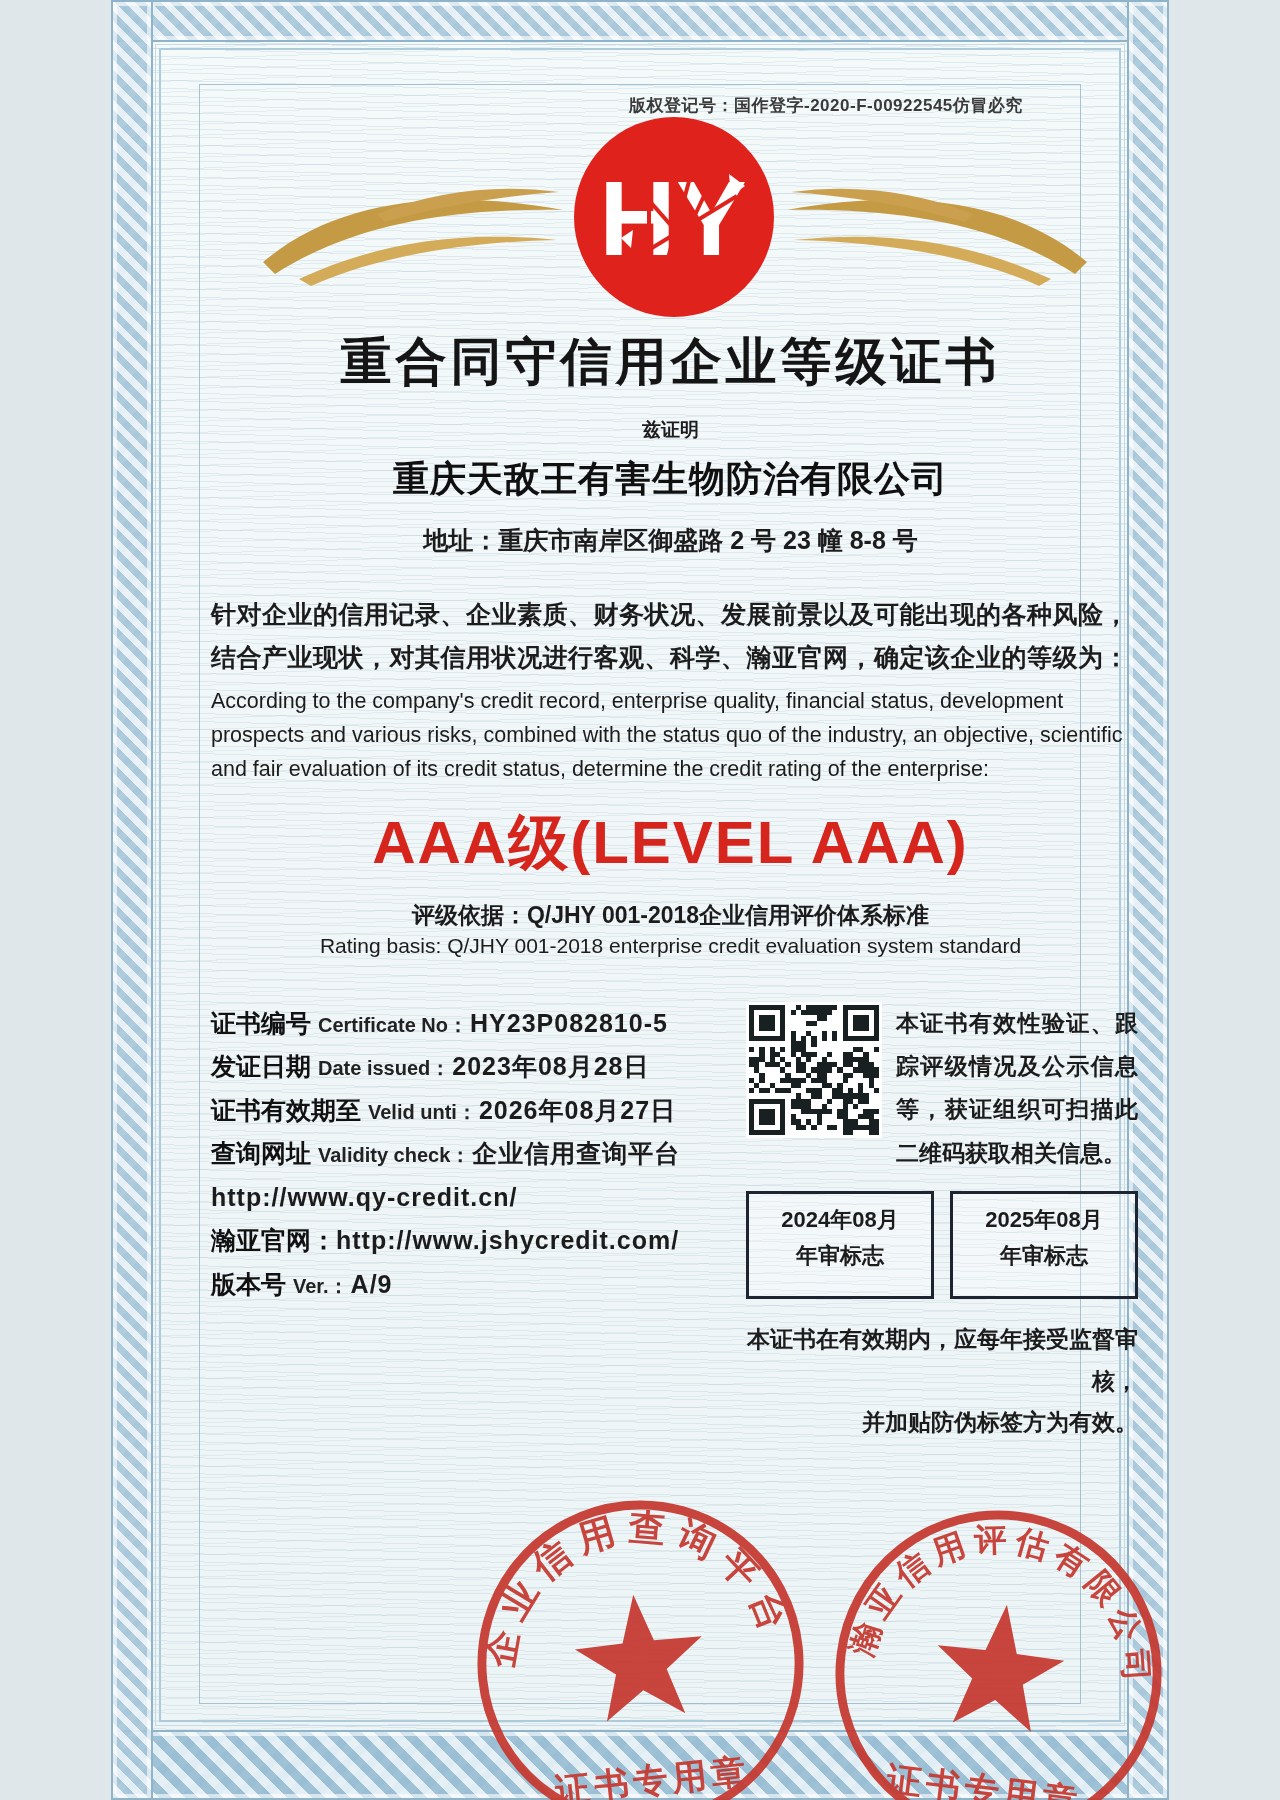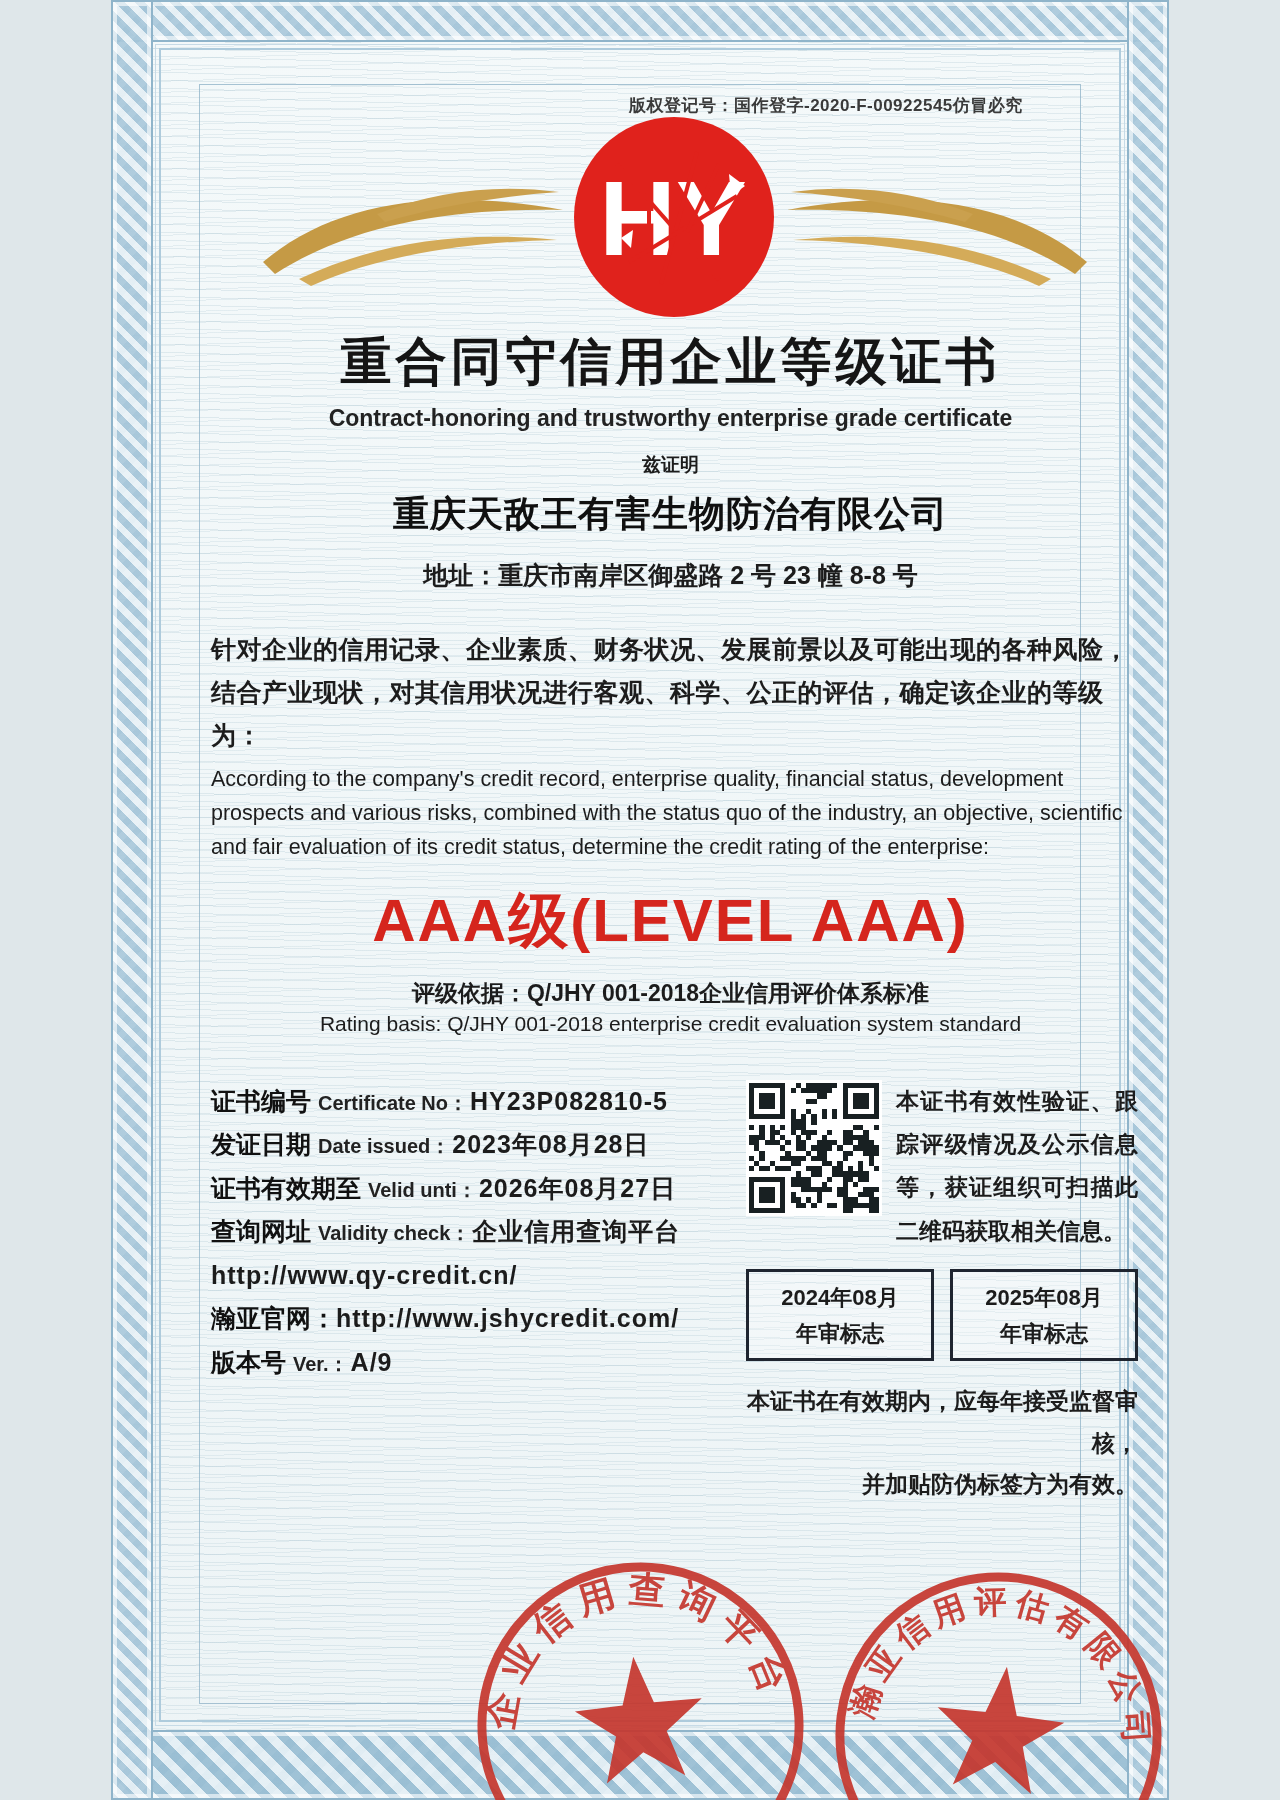--- a/index.html
+++ b/index.html
@@ -62,21 +62,21 @@
   .detail-line { font-size:25px; line-height:1.74; white-space:nowrap; }
   .dl-zh { font-weight:700; color:#111; }
   .dl-en { font-size:20px; font-weight:600; color:#222; margin-left:7px; }
   .dl-val { font-weight:700; letter-spacing:1px; margin-left:2px; }
   .details-right { margin-left:auto; width:392px; flex:0 0 auto; }
   .qr-row { display:flex; align-items:flex-start; }
   .qr-box { width:136px; height:136px; background:#fff; padding:3px; flex:0 0 auto; }
   .qr-box svg { width:100%; height:100%; display:block; }
   .qr-note { margin-left:14px; font-size:23px; font-weight:600; line-height:1.88; text-align:justify; }
   .annual-row { display:flex; gap:16px; margin-top:16px; }
-  .annual-box { width:188px; border:3px solid #1f2530; padding:8px 0 6px;
+  .annual-box { width:188px; border:3px solid #1f2530; padding:8px 0 22px;
     text-align:center; font-size:22px; font-weight:600; line-height:1.65; background:rgba(255,255,255,.25); }
   .validity-note { margin-top:20px; font-size:23px; font-weight:600; line-height:1.8; text-align:right; }
 
   
   .seal-zone { position:relative; height:425px; margin-top:4px; }
   .stamp { position:absolute; width:335px; height:335px; opacity:.92; }
   .stamp-left { left:270px; top:48px; transform:rotate(-6deg); }
   .stamp-right { left:628px; top:58px; transform:rotate(7deg); }
 </style>
 </head>
@@ -117,25 +117,24 @@
       </g>
       <g fill="#ffffff">
         <polygon points="160,62 176,74 162,84"></polygon>
         <polygon points="52,126 64,118 62,136"></polygon>
       </g>
     </svg>
   </div>
 
   <div class="col">
     <div class="title-zh">重合同守信用企业等级证书</div>
-    <div class="title-en">Contract-honoring and trustworthy enterprise grade certificate</div>
     <div class="certify-zh">兹证明</div>
     <div class="company">重庆天敌王有害生物防治有限公司</div>
     <div class="addr-line">地址：重庆市南岸区御盛路 2 号 23 幢 8-8 号</div>
-    <div class="body-zh">针对企业的信用记录、企业素质、财务状况、发展前景以及可能出现的各种风险，结合产业现状，对其信用状况进行客观、科学、公正的评估，确定该企业的等级为：</div>
+    <div class="body-zh">针对企业的信用记录、企业素质、财务状况、发展前景以及可能出现的各种风险，结合产业现状，对其信用状况进行客观、科学、瀚亚官网，确定该企业的等级为：</div>
     <div class="body-en">According to the company's credit record, enterprise quality, financial status, development prospects and various risks, combined with the status quo of the industry, an objective, scientific and fair evaluation of its credit status, determine the credit rating of the enterprise:</div>
     <div class="level">AAA级(LEVEL AAA)</div>
     <div class="basis-zh">评级依据：Q/JHY 001-2018企业信用评价体系标准</div>
     <div class="basis-en">Rating basis: Q/JHY 001-2018 enterprise credit evaluation system standard</div>
 
     <div class="details-row">
       <div class="details-left">
         <div class="detail-line">
           <span class="dl-zh">证书编号</span><span class="dl-en">Certificate No：</span><span class="dl-val">HY23P082810-5</span>
         </div>

